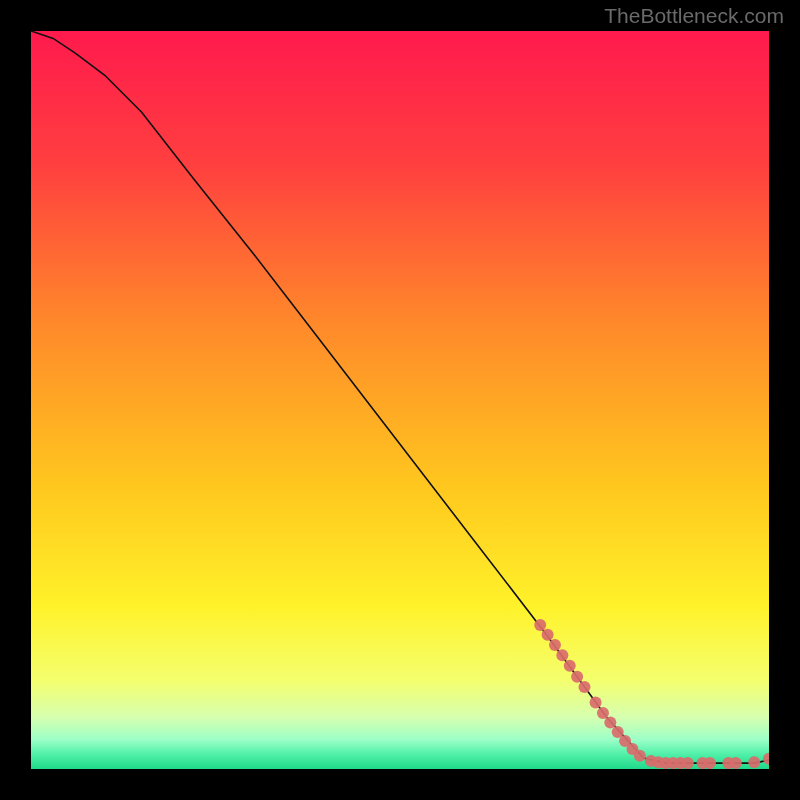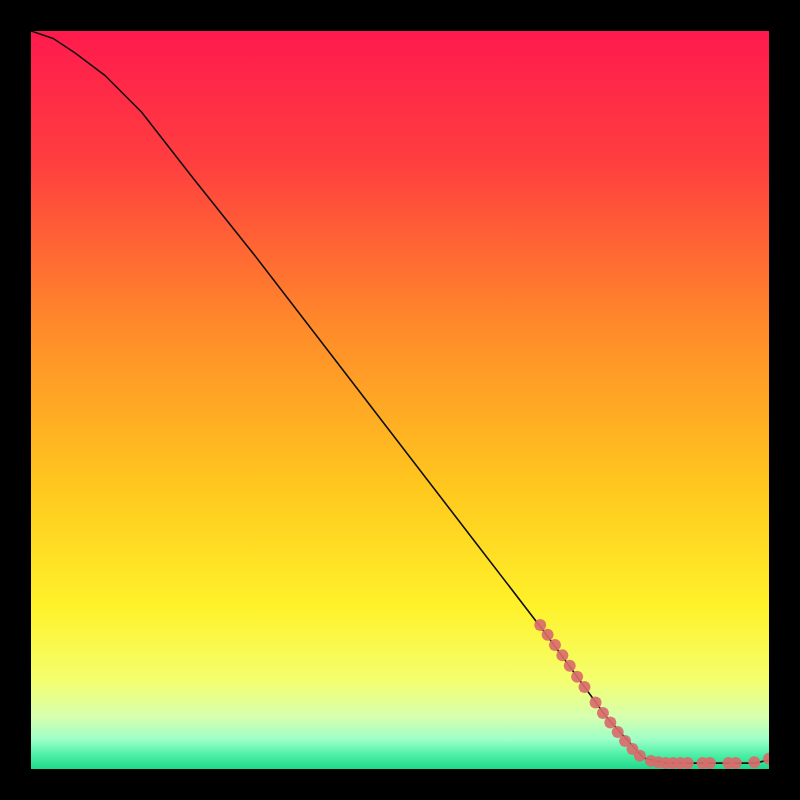--- a/index.html
+++ b/index.html
@@ -31,20 +31,21 @@
     left: 31px;
     top: 31px;
     width: 738px;
     height: 738px;
   }
 </style>
 </head>
 <body>
 
 <div class="container">
+  <div class="watermark">TheBottleneck.com</div>
   <div class="plot-area">
     <svg id="chart-svg" width="738" height="738" viewBox="0 0 738 738">
       <defs>
         <linearGradient id="bg-grad" x1="0" y1="0" x2="0" y2="1">
             <stop offset="0%" stop-color="#ff1a4d"></stop>
             <stop offset="18%" stop-color="#ff3f3f"></stop>
             <stop offset="40%" stop-color="#ff8a2a"></stop>
             <stop offset="62%" stop-color="#ffc81e"></stop>
             <stop offset="78%" stop-color="#fff22a"></stop>
             <stop offset="88%" stop-color="#f4ff6e"></stop>

